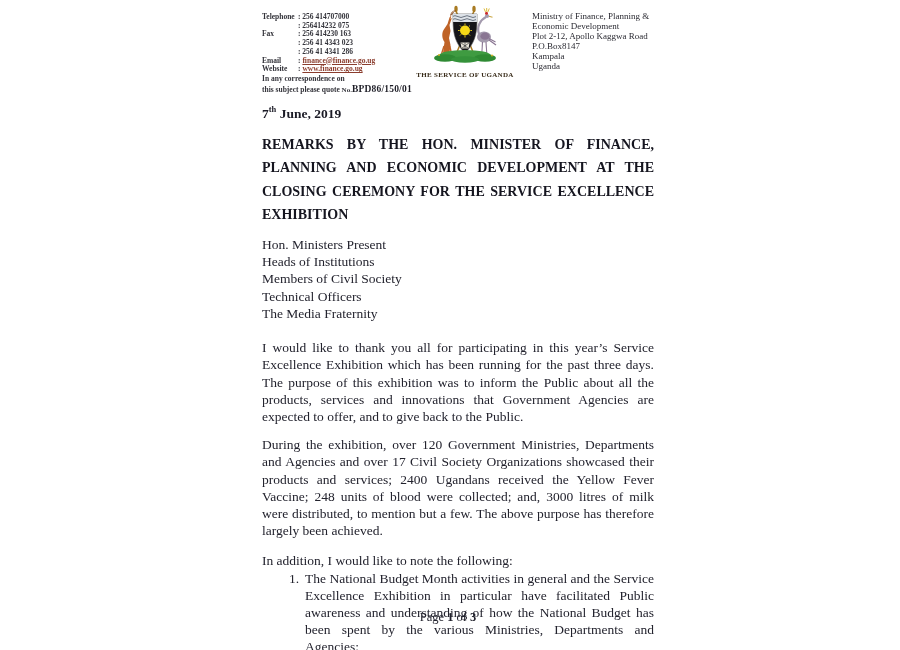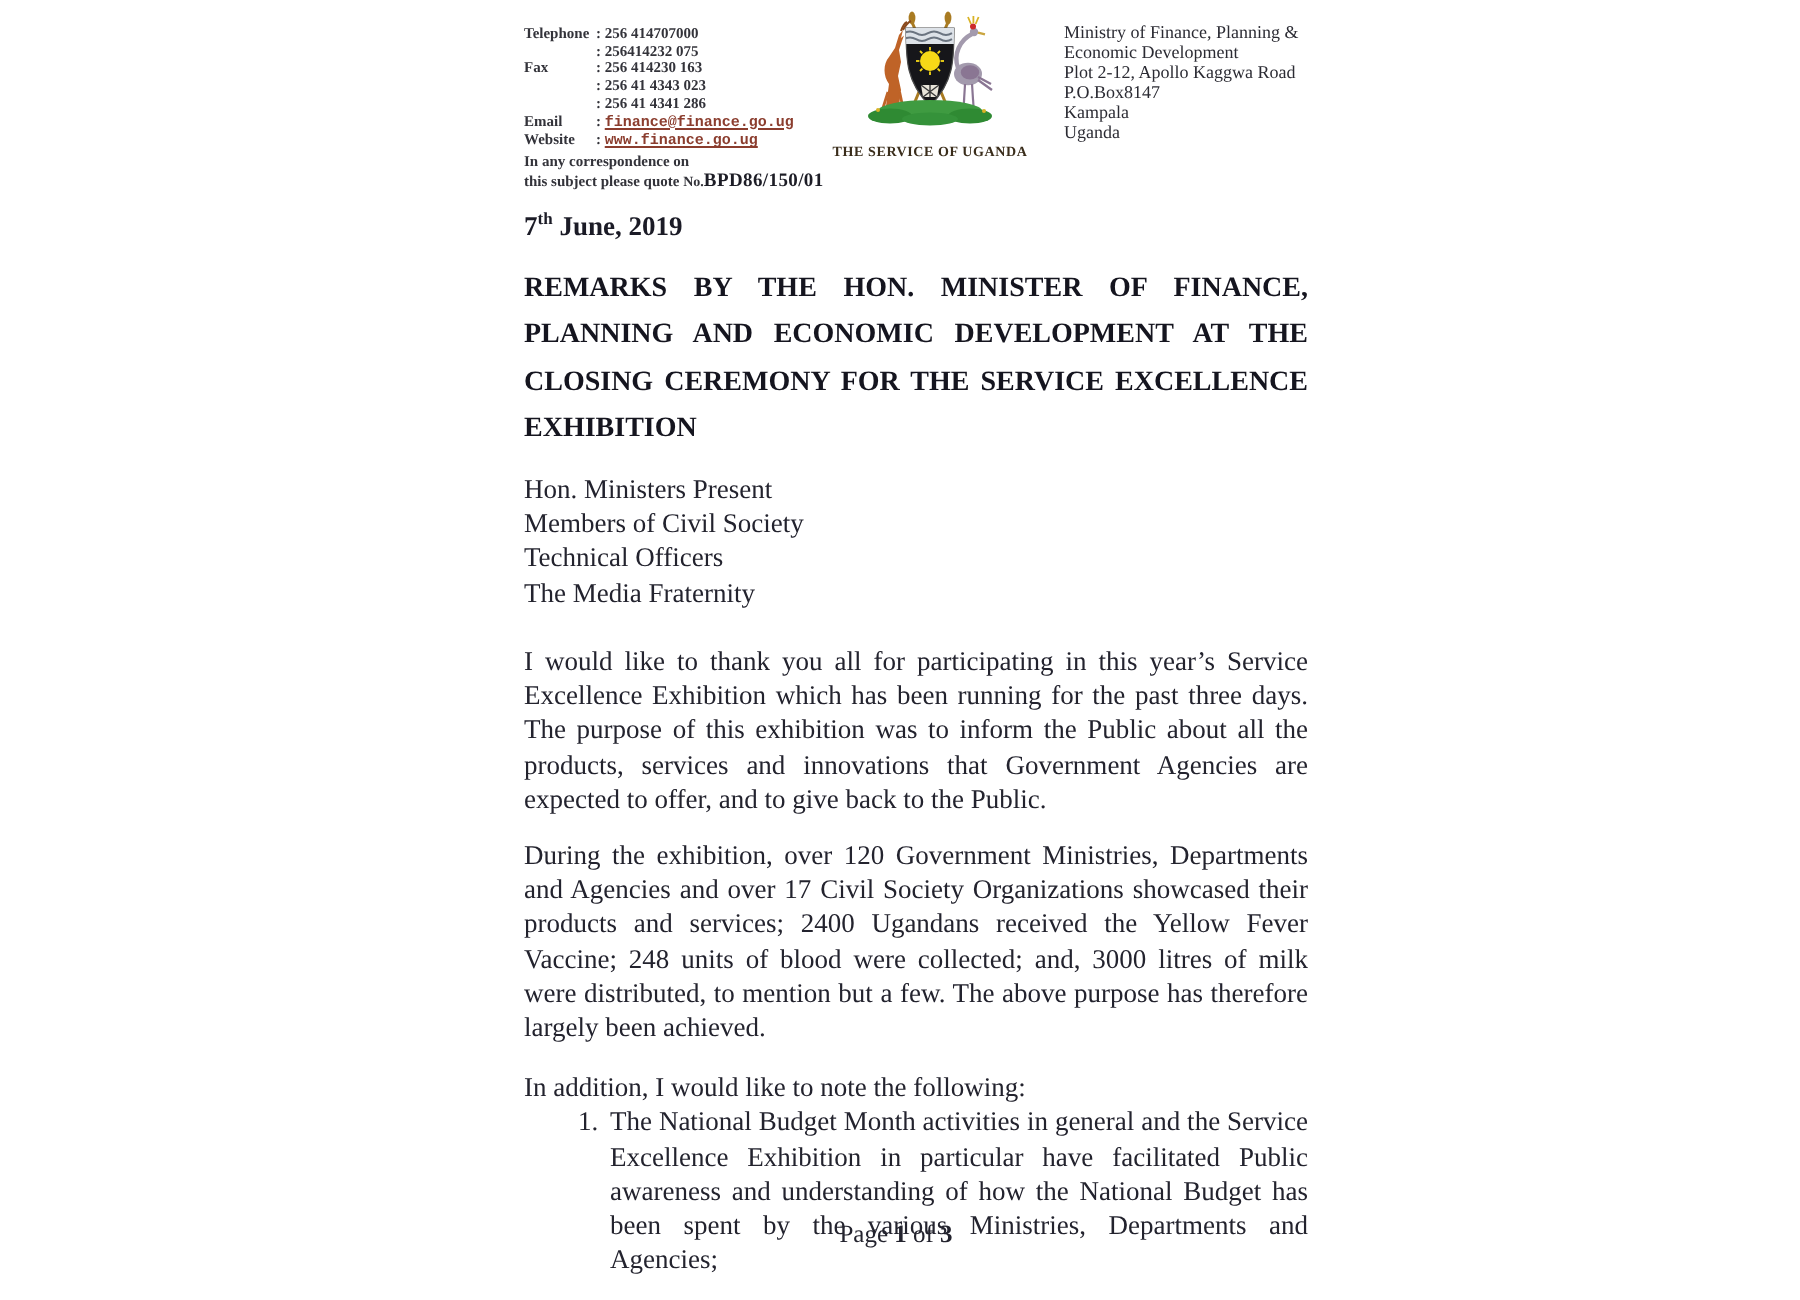--- a/index.html
+++ b/index.html
@@ -6,21 +6,21 @@
   html, body { width: 900px; height: 650px; background: #ffffff; overflow: hidden; }
   body { font-family: "Liberation Serif", "DejaVu Serif", serif; color: #23232e; }
 
   .page { position: relative; width: 900px; height: 650px; background: #fff; }
 
   
   .contact-block { position: absolute; left: 262px; top: 13px; width: 220px;
                    font-size: 7.5px; line-height: 8.7px; font-weight: bold; color: #33333a; }
   .contact-row { white-space: nowrap; }
   .contact-label { display: inline-block; width: 36px; }
-  .contact-link { color: #8b3d2e; text-decoration: underline; cursor: pointer; font-family: Liberation Mono, monospace; }
+  .contact-link { color: #8b3d2e; text-decoration: underline; cursor: pointer; }
   .contact-note { margin-top: 1px; font-weight: bold; color: #33333a; }
   .ref-line { margin-top: 1px; }
   .ref-no { font-size: 7px; }
   .ref-number { font-size: 9.5px; font-weight: bold; color: #1d1d26; letter-spacing: 0.2px; }
 
   .emblem-block { position: absolute; left: 404px; top: 4px; width: 122px; text-align: center; }
   .emblem-caption { margin-top: 1px; font-size: 7px; font-weight: bold; color: #3a2d1b; letter-spacing: 0.3px; }
 
   .address-block { position: absolute; left: 532px; top: 12px; width: 180px;
                    font-size: 9px; line-height: 9.9px; font-weight: normal; color: #2b2b33; }
@@ -166,20 +166,21 @@
 
   <div class="doc-body">
     <div class="doc-date">
       <span>7</span><sup>th</sup><span> June, 2019</span>
     </div>
 
     <div class="doc-title">REMARKS BY THE HON. MINISTER OF FINANCE, PLANNING AND ECONOMIC DEVELOPMENT AT THE CLOSING CEREMONY FOR THE SERVICE EXCELLENCE EXHIBITION</div>
 
     <div class="salutations">
       <div class="salutation-line">Hon. Ministers Present</div>
+      <div class="salutation-line">Heads of Institutions</div>
       <div class="salutation-line">Members of Civil Society</div>
       <div class="salutation-line">Technical Officers</div>
       <div class="salutation-line">The Media Fraternity</div>
     </div>
 
     <div class="doc-paragraph">I would like to thank you all for participating in this year’s Service Excellence Exhibition which has been running for the past three days. The purpose of this exhibition was to inform the Public about all the products, services and innovations that Government Agencies are expected to offer, and to give back to the Public.</div>
 
     <div class="doc-paragraph second">During the exhibition, over 120 Government Ministries, Departments and Agencies and over 17 Civil Society Organizations showcased their products and services; 2400 Ugandans received the Yellow Fever Vaccine; 248 units of blood were collected; and, 3000 litres of milk were distributed, to mention but a few. The above purpose has therefore largely been achieved.</div>
 
     <div class="note-intro">In addition, I would like to note the following:</div>

